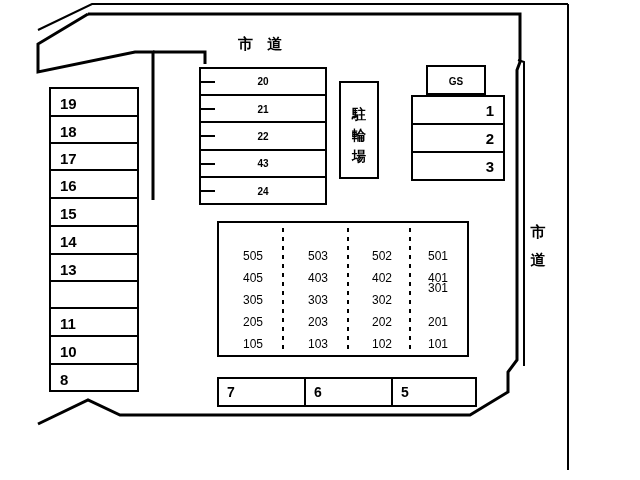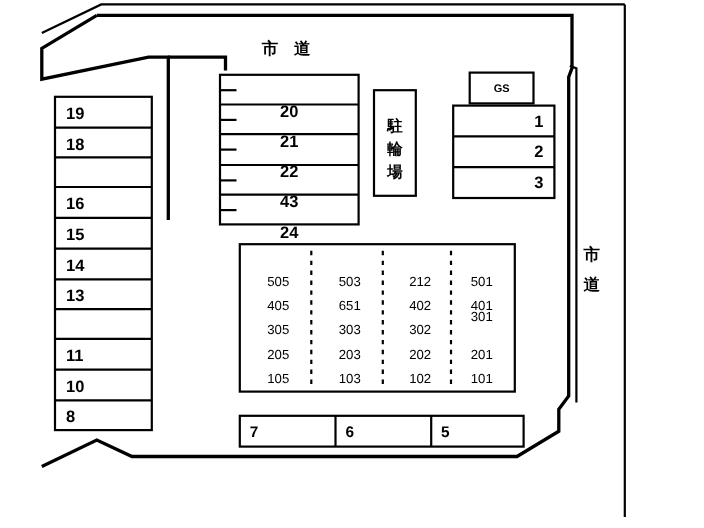--- a/index.html
+++ b/index.html
@@ -36,27 +36,26 @@
     align-items: center;
     padding-left: 8px;
     box-sizing: border-box;
   }
   
   .mid-cell {
     position: absolute;
     left: 202px;
     width: 122px;
     height: 23px;
-    font-size: 15px;
+    font-size: 10px;
     font-weight: bold;
     display: flex;
     align-items: center;
     justify-content: center;
     box-sizing: border-box;
-    margin-top: 20px;
   }
   
   .right-cell {
     position: absolute;
     left: 414px;
     width: 90px;
     height: 24px;
     font-size: 15px;
     font-weight: bold;
     display: flex;
@@ -203,20 +202,21 @@
   <div class="bicycle">
     <div>駐</div>
     <div>輪</div>
     <div>場</div>
   </div>
 
   <div class="gs-label">GS</div>
 
   <div class="left-cell" style="top:89px">19</div>
   <div class="left-cell" style="top:117px">18</div>
+  <div class="left-cell" style="top:144px">17</div>
   <div class="left-cell" style="top:171px">16</div>
   <div class="left-cell" style="top:199px">15</div>
   <div class="left-cell" style="top:227px">14</div>
   <div class="left-cell" style="top:255px">13</div>
   <div class="left-cell" style="top:309px">11</div>
   <div class="left-cell" style="top:337px">10</div>
   <div class="left-cell" style="top:365px">8</div>
 
   <div class="mid-cell" style="top:70px">20</div>
   <div class="mid-cell" style="top:98px">21</div>
@@ -227,25 +227,25 @@
   <div class="right-cell" style="top:98px">1</div>
   <div class="right-cell" style="top:126px">2</div>
   <div class="right-cell" style="top:154px">3</div>
 
   <div class="bot-cell" style="left:220px">7</div>
   <div class="bot-cell" style="left:307px">6</div>
   <div class="bot-cell" style="left:394px">5</div>
 
   <div class="pk-cell" style="left:220px; top:245px">505</div>
   <div class="pk-cell" style="left:285px; top:245px">503</div>
-  <div class="pk-cell" style="left:349px; top:245px">212</div>
+  <div class="pk-cell" style="left:349px; top:245px">502</div>
   <div class="pk-cell" style="left:405px; top:245px">501</div>
 
   <div class="pk-cell" style="left:220px; top:267px">405</div>
-  <div class="pk-cell" style="left:285px; top:267px">651</div>
+  <div class="pk-cell" style="left:285px; top:267px">403</div>
   <div class="pk-cell" style="left:349px; top:267px">402</div>
   <div class="pk-cell" style="left:405px; top:267px">401</div>
 
   <div class="pk-cell" style="left:220px; top:289px">305</div>
   <div class="pk-cell" style="left:285px; top:289px">303</div>
   <div class="pk-cell" style="left:349px; top:289px">302</div>
   <div class="pk-cell" style="left:405px; top:277px">301</div>
 
   <div class="pk-cell" style="left:220px; top:311px">205</div>
   <div class="pk-cell" style="left:285px; top:311px">203</div>

